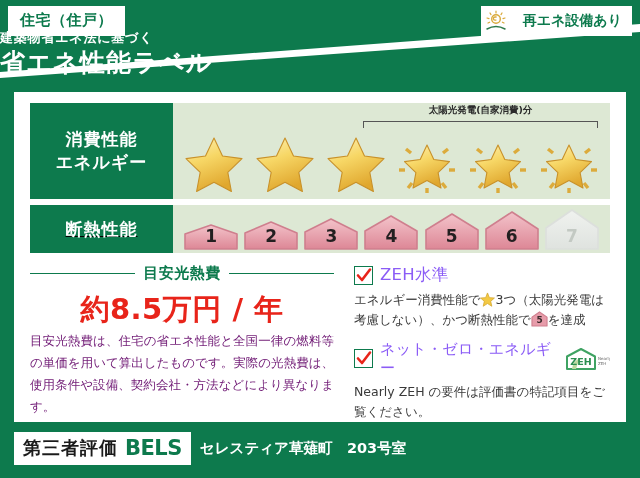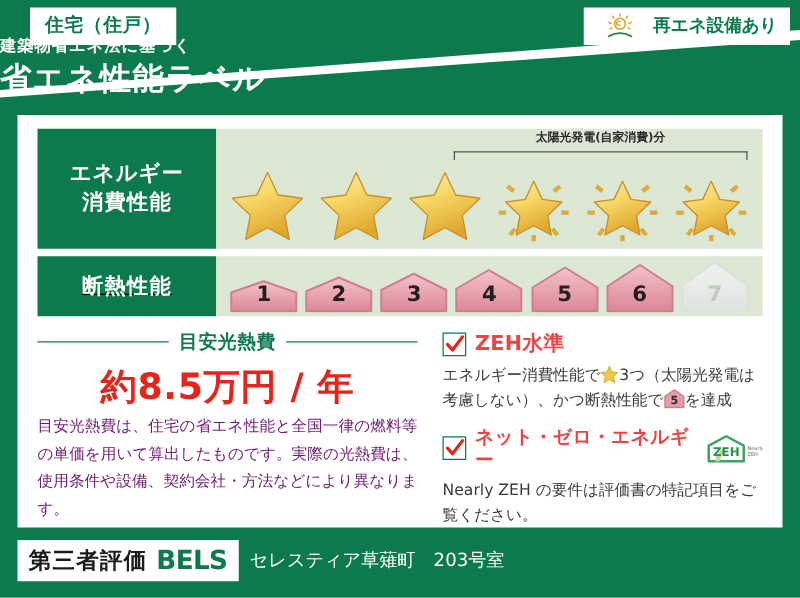--- a/index.html
+++ b/index.html
@@ -16,31 +16,31 @@
     position: absolute; inset: 0;
     background: #0d7a4d;
   }
 
   
   .header {
     position: absolute; left: 0; top: 0; width: 640px; height: 96px;
     overflow: hidden;
   }
   .hdr-tag {
-    position: absolute; left: 24px; top: 6px;
+    position: absolute; left: 8px; top: 6px;
     background: #ffffff;
     padding: 5px 12px 6px 12px;
     font-size: 15px; font-weight: 700; color: #0d7a4d;
     letter-spacing: 0.5px;
     z-index: 5;
   }
   .hdr-badge {
     position: absolute; right: 8px; top: 6px;
     background: #ffffff;
-    padding: 4px 10px 4px 17px;
+    padding: 4px 10px 4px 3px;
     display: flex; align-items: center; gap: 15px;
     font-size: 14px; font-weight: 700; color: #0d7a4d;
     z-index: 5;
   }
   .sun-icon { width: 24px; height: 22px; flex: 0 0 auto; }
 
   .title-wrap {
     position: absolute; left: 0; top: 30px; width: 640px;
     z-index: 4;
   }
@@ -161,21 +161,21 @@
   .zeh-head {
     display: flex; align-items: center; gap: 7px;
   }
   .check-box {
     width: 19px; height: 19px; flex: 0 0 auto;
     border: 1.6px solid #0d7a4d; background: #fff;
     position: relative;
   }
   .check-box svg { position: absolute; left: 1px; top: 0px; }
   .zeh-title {
-    font-size: 16.5px; font-weight: 700; color: #ef4444; letter-spacing: 0.3px;
+    font-size: 16.5px; font-weight: 400; color: #8b5cf6; letter-spacing: 0.3px;
   }
   .zeh-title.small { font-size: 15px; }
   .zeh-logo { width: 46px; height: 24px; flex: 0 0 auto; margin-left: 2px; }
   .zeh-desc {
     font-size: 12.5px; color: #3a3a3a; line-height: 1.62;
     margin-top: 4px;
   }
   .inline-star { display: inline-block; vertical-align: -3px; width: 15px; height: 15px; }
   .inline-badge { display: inline-block; vertical-align: -3px; width: 17px; height: 16px; }
 
@@ -193,21 +193,21 @@
     display: flex; align-items: center; gap: 7px;
   }
   .bels-jp {
     font-size: 18px; font-weight: 700; color: #1b1b1b; letter-spacing: 1px; text-align: center;
   }
   .bels-en {
     font-size: 21px; font-weight: 700; color: #0d7a4d;
     letter-spacing: -0.5px;
   }
   .bldg-name {
-    font-size: 14.5px; font-weight: 400; color: #ffffff; white-space: nowrap;
+    font-size: 14.5px; font-weight: 700; color: #ffffff; white-space: nowrap;
   }
   .footer-right {
     position: absolute; right: 14px; top: 10px; text-align: right;
   }
   .eval-date {
     font-size: 13.5px; font-weight: 700; color: #ffffff; letter-spacing: 0.3px;
   }
   .eval-id {
     font-size: 9px; color: #a7d4bd; margin-top: 3px; letter-spacing: 0.2px;
   }
@@ -247,22 +247,22 @@
     <div class="title-wrap">
       <div class="title-sub">建築物省エネ法に基づく</div>
       <div class="title-main">省エネ性能ラベル</div>
     </div>
   </div>
 
   <div class="panel">
 
     <div class="row row-energy">
       <div class="row-label">
+        <span>消費性能</span>
         <span>エネルギー</span>
-        <span>消費性能</span>
       </div>
       <div class="row-value stars-area">
 
         <div class="solar-bracket">
           <div class="solar-bracket-label">太陽光発電(自家消費)分</div>
           <div class="bracket-line"></div>
         </div>
 
         <div class="stars-row">
 

